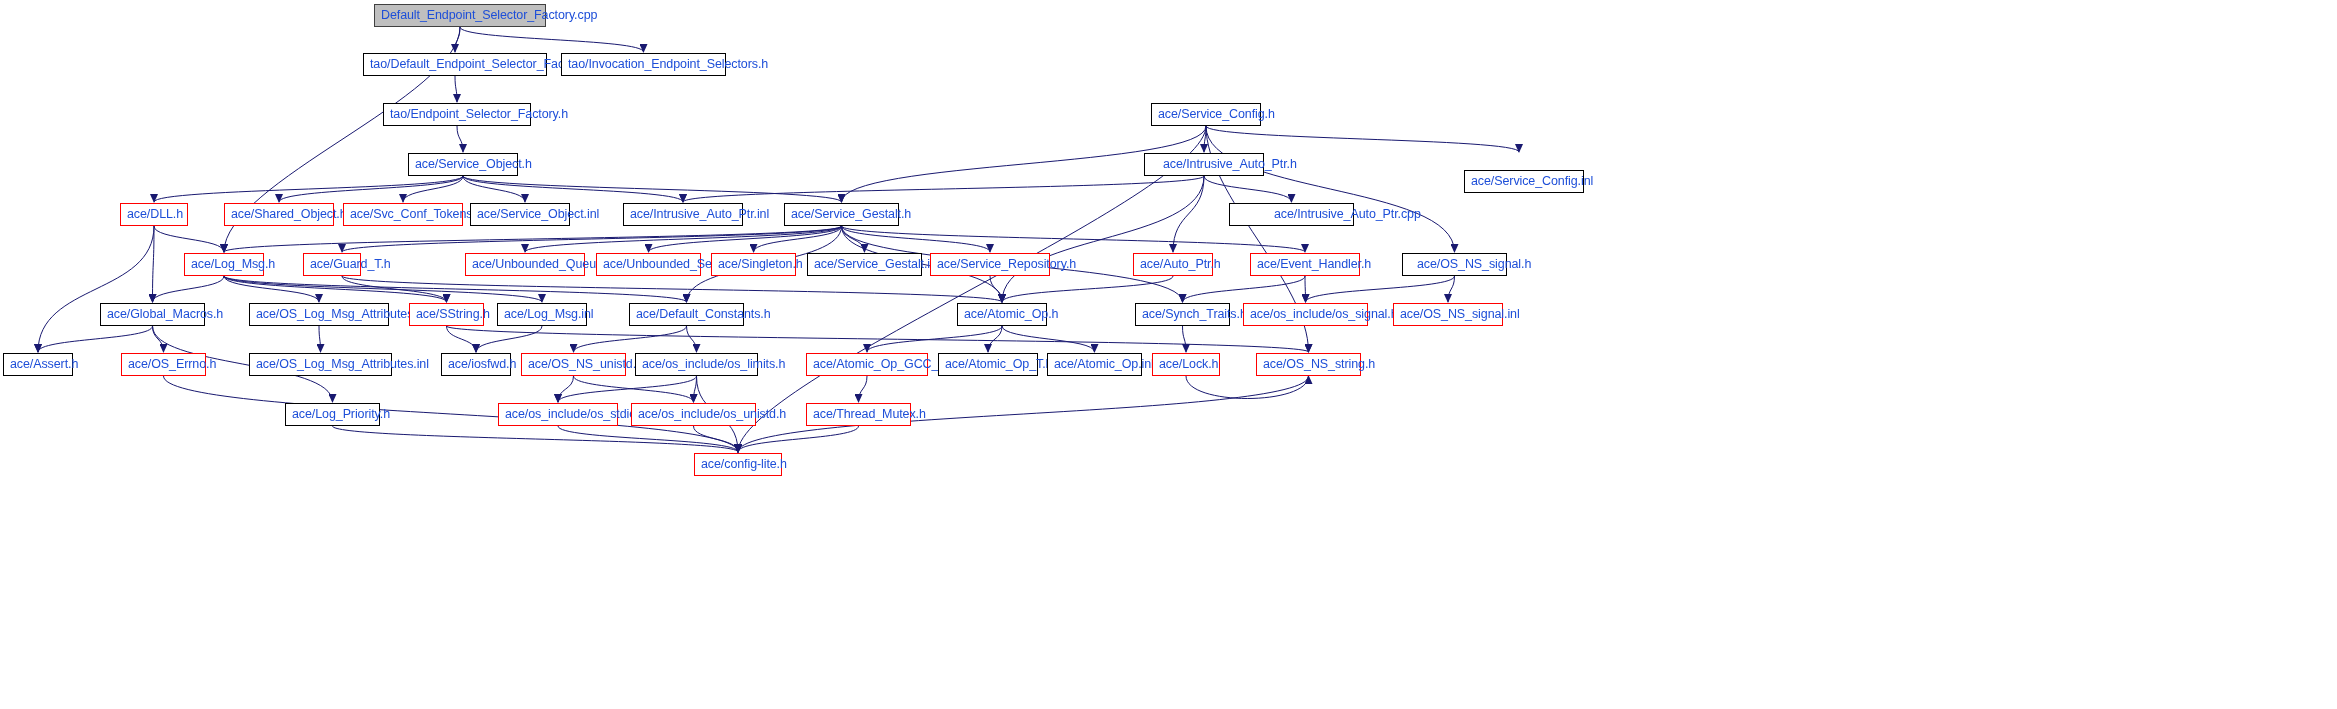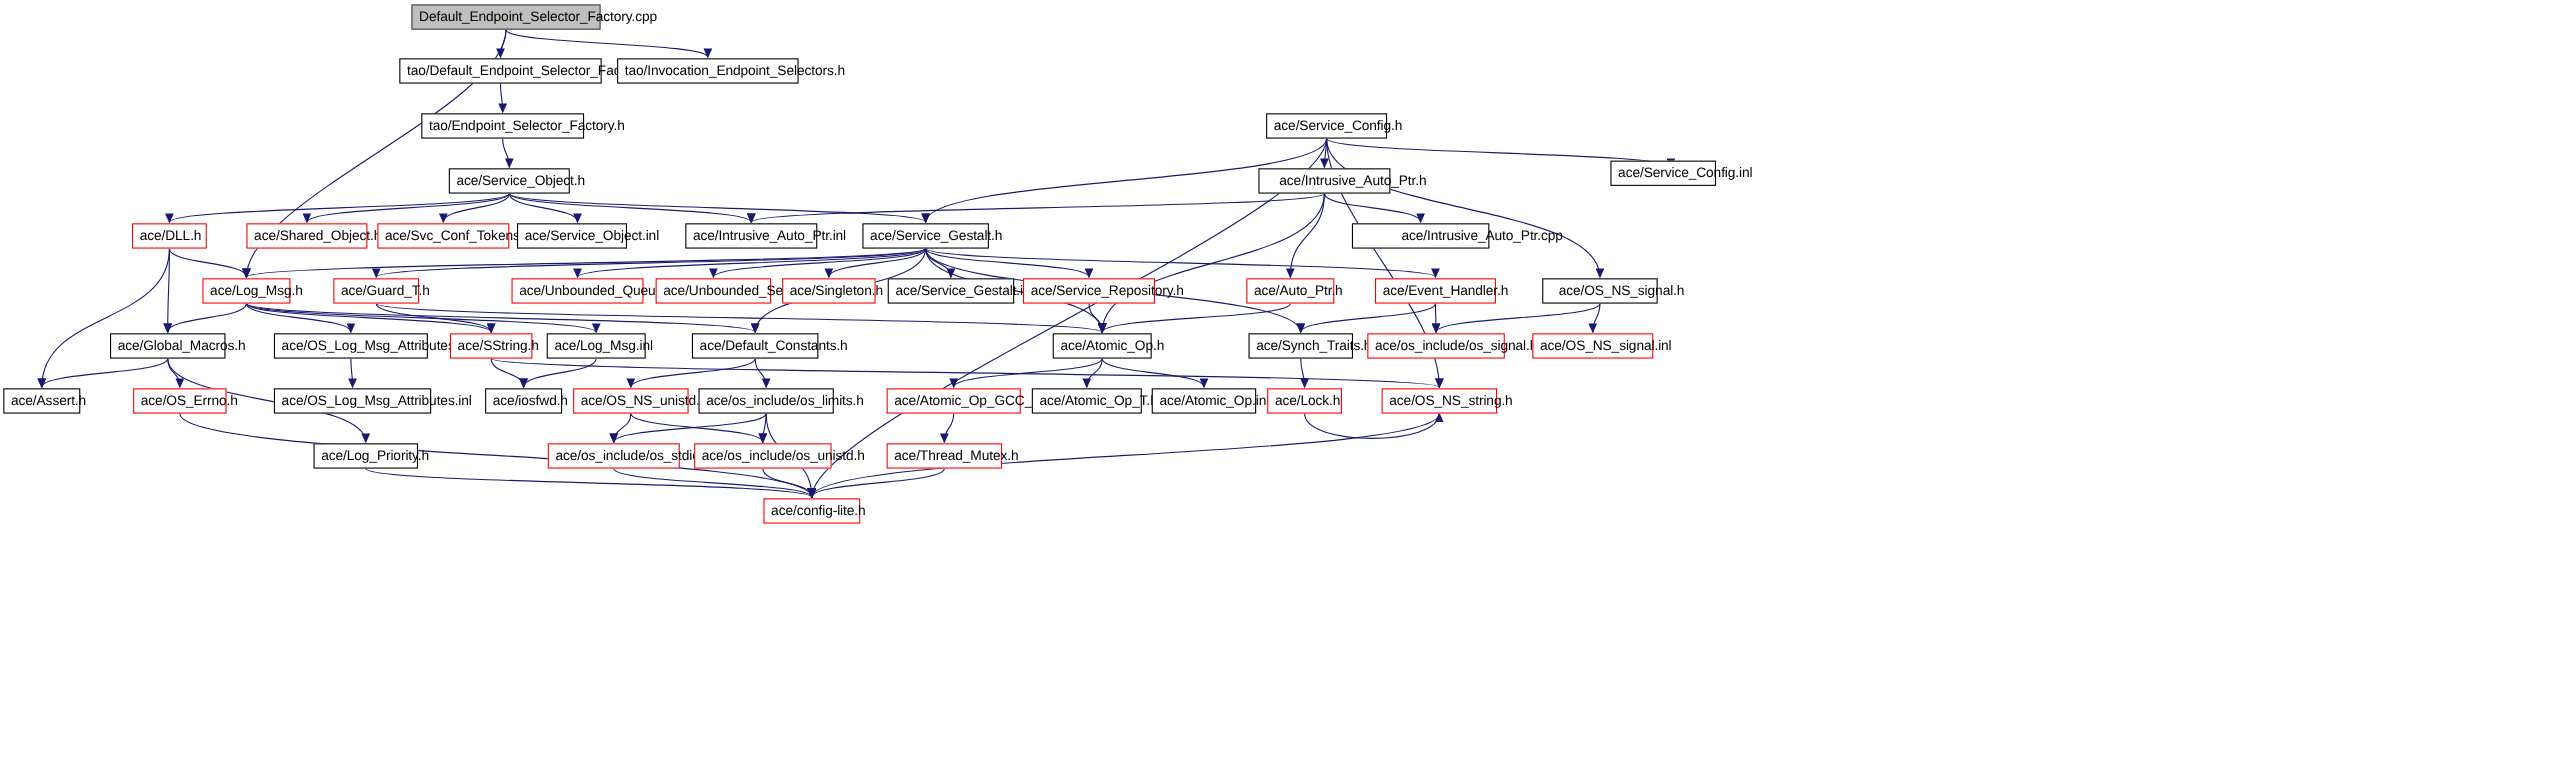--- a/index.html
+++ b/index.html
@@ -16,21 +16,21 @@
     position:absolute;left:0;top:0;width:2337px;height:709px;
     pointer-events:none;
   }
   .node{
     position:absolute;
     box-sizing:border-box;
     height:23px;
     line-height:21px;
     border:1px solid #000000;
     background:#ffffff;
-    color:#000000;
+    color:#1d4ed8;
     font-size:12.5px;
     text-align:center;
     white-space:nowrap;
     padding:0 6px;
     letter-spacing:-0.1px;
   }
   .node.red{border-color:#ff0000;}
   .node.root{background:#bfbfbf;border-color:#404040;}
 </style>
 </head>
@@ -119,32 +119,32 @@
         <path d="M858.5,426 C858.5,440.3 738,437.7 738,452" fill="none" stroke="#191970" stroke-width="1" marker-end="url(#arrow)"></path>
         <path d="M1308.5,376 C1308.5,417.8 738,410.2 738,452" fill="none" stroke="#191970" stroke-width="1" marker-end="url(#arrow)"></path>
       </g>
   </svg>
   <div id="node-layer">
       <div class="node root" style="left: 374px; top: 4px; width: 172px;">Default_Endpoint_Selector_Factory.cpp</div>
       <div class="node" style="left: 363px; top: 53px; width: 184px;">tao/Default_Endpoint_Selector_Factory.h</div>
       <div class="node" style="left: 561px; top: 53px; width: 165px;">tao/Invocation_Endpoint_Selectors.h</div>
       <div class="node" style="left: 383px; top: 103px; width: 148px;">tao/Endpoint_Selector_Factory.h</div>
       <div class="node" style="left: 1151px; top: 103px; width: 110px; text-align: center;">ace/Service_Config.h</div>
-      <div class="node" style="left: 1464px; top: 146px; width: 96px;">ace/Service_Config.inl</div>
+      <div class="node" style="left: 1464px; top: 170px; width: 120px;">ace/Service_Config.inl</div>
       <div class="node" style="left: 408px; top: 153px; width: 110px;">ace/Service_Object.h</div>
       <div class="node" style="left: 1144px; top: 153px; width: 120px; padding-left: 18px;">ace/Intrusive_Auto_Ptr.h</div>
       <div class="node red" style="left: 120px; top: 203px; width: 68px;">ace/DLL.h</div>
       <div class="node red" style="left: 224px; top: 203px; width: 110px;">ace/Shared_Object.h</div>
       <div class="node red" style="left: 343px; top: 203px; width: 120px;">ace/Svc_Conf_Tokens.h</div>
       <div class="node" style="left: 470px; top: 203px; width: 100px;">ace/Service_Object.inl</div>
       <div class="node" style="left: 623px; top: 203px; width: 120px;">ace/Intrusive_Auto_Ptr.inl</div>
       <div class="node" style="left: 784px; top: 203px; width: 115px;">ace/Service_Gestalt.h</div>
       <div class="node" style="left: 1229px; top: 203px; width: 125px; padding-left: 44px;">ace/Intrusive_Auto_Ptr.cpp</div>
       <div class="node red" style="left: 184px; top: 253px; width: 80px;">ace/Log_Msg.h</div>
-      <div class="node red" style="left: 303px; top: 253px; width: 78px; text-align: center;">ace/Guard_T.h</div>
+      <div class="node red" style="left: 303px; top: 253px; width: 58px; text-align: center;">ace/Guard_T.h</div>
       <div class="node red" style="left: 465px; top: 253px; width: 120px;">ace/Unbounded_Queue.h</div>
       <div class="node red" style="left: 596px; top: 253px; width: 105px;">ace/Unbounded_Set.h</div>
       <div class="node red" style="left: 711px; top: 253px; width: 85px;">ace/Singleton.h</div>
       <div class="node" style="left: 807px; top: 253px; width: 115px;">ace/Service_Gestalt.inl</div>
       <div class="node red" style="left: 930px; top: 253px; width: 120px;">ace/Service_Repository.h</div>
       <div class="node red" style="left: 1133px; top: 253px; width: 80px;">ace/Auto_Ptr.h</div>
       <div class="node red" style="left: 1250px; top: 253px; width: 110px;">ace/Event_Handler.h</div>
       <div class="node" style="left: 1402px; top: 253px; width: 105px; padding-left: 14px;">ace/OS_NS_signal.h</div>
       <div class="node" style="left: 100px; top: 303px; width: 105px;">ace/Global_Macros.h</div>
       <div class="node" style="left: 249px; top: 303px; width: 140px;">ace/OS_Log_Msg_Attributes.h</div>

